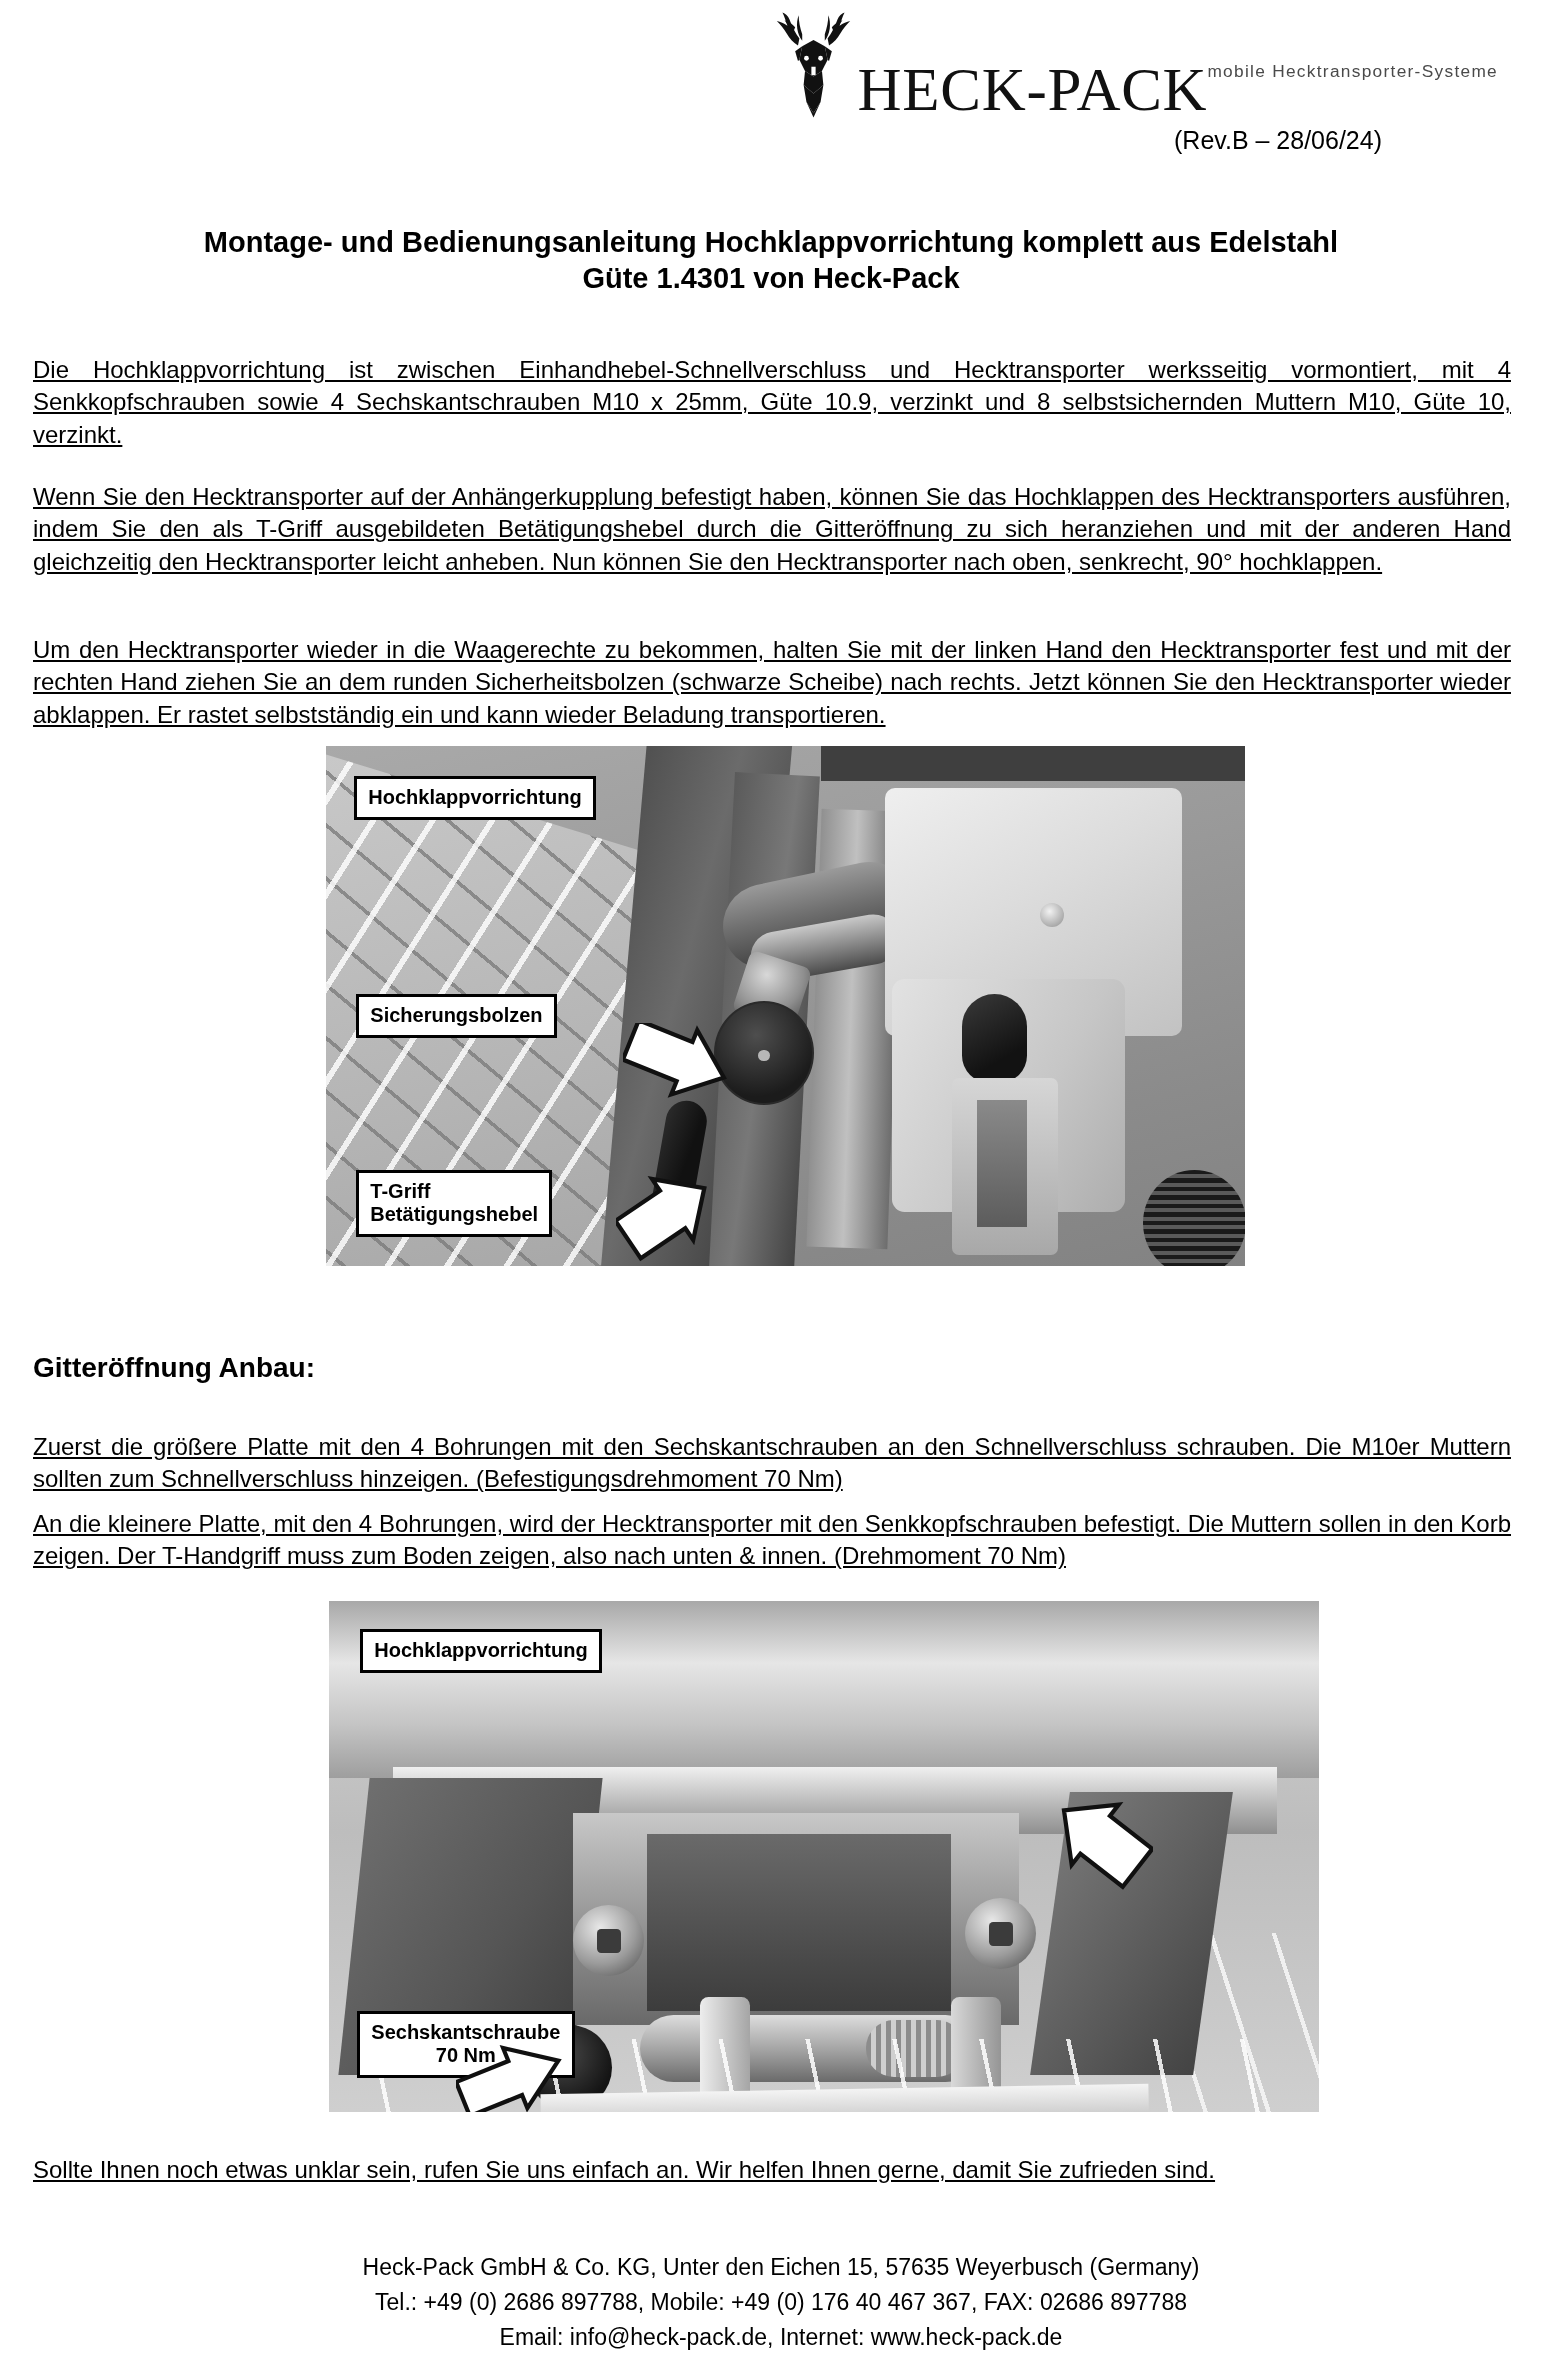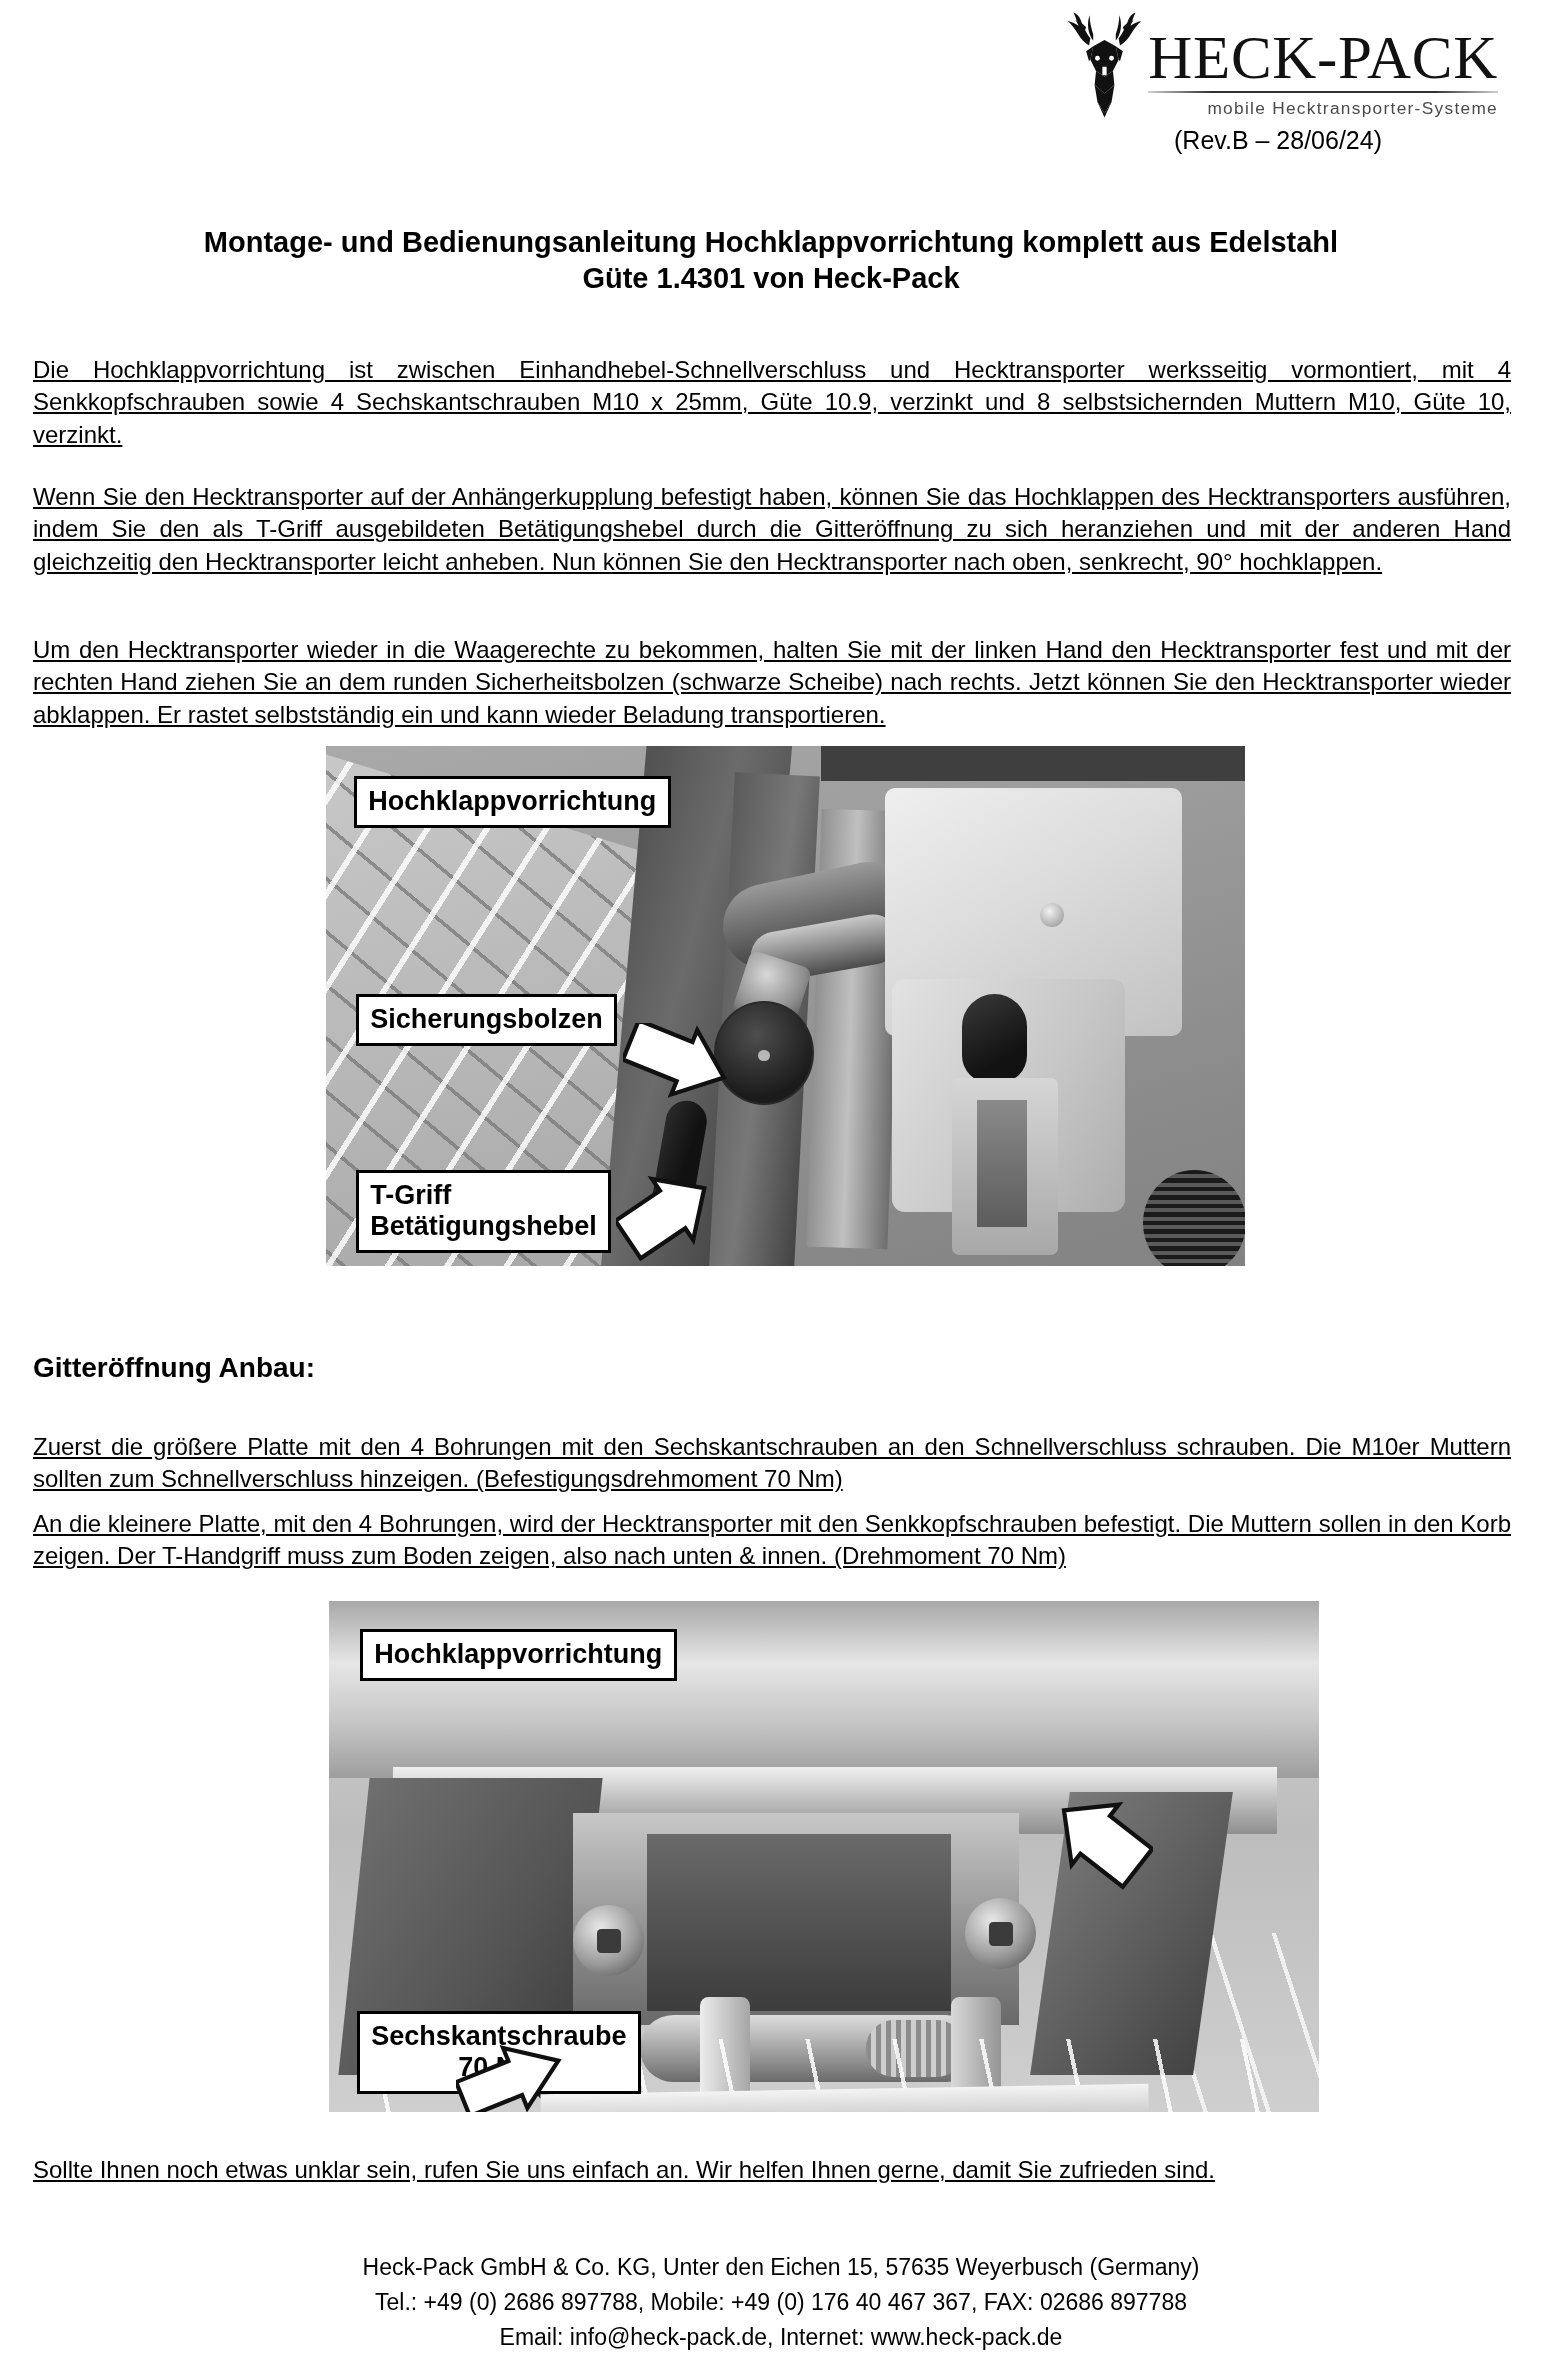--- a/index.html
+++ b/index.html
@@ -34,21 +34,21 @@
     align-items: flex-end;
   }
   .stag-icon {
     width: 79px;
     height: 113px;
     margin-right: 4.2px;
     display: block;
   }
   .logo-text-col {
     display: flex;
-    flex-direction: column;
+    flex-direction: row;
     align-items: stretch;
   }
   .logo-wordmark {
     font-family: "Liberation Serif", serif;
     font-size: 61px;
     line-height: 0.95;
     letter-spacing: 0.7px;
     font-weight: 400;
     color: #111111;
     white-space: nowrap;
@@ -335,21 +335,21 @@
     background: radial-gradient(circle at 40% 35%, #4a4a4a, #141414 70%);
   }
 
   
   .callout {
     position: absolute;
     background: #ffffff;
     border: 3.5px solid #000000;
     color: #000000;
     font-weight: bold;
-    font-size: 27px;
+    font-size: 20px;
     line-height: 1.16;
     padding: 6.4px 11.3px 7.8px 11.3px;
     white-space: pre-line;
     box-sizing: border-box;
   }
   .callout.centered { text-align: center; }
 
   
   #c1-hoch { left: 28px;  top: 30px; }
   #c1-sich { left: 30px;  top: 248px; }

